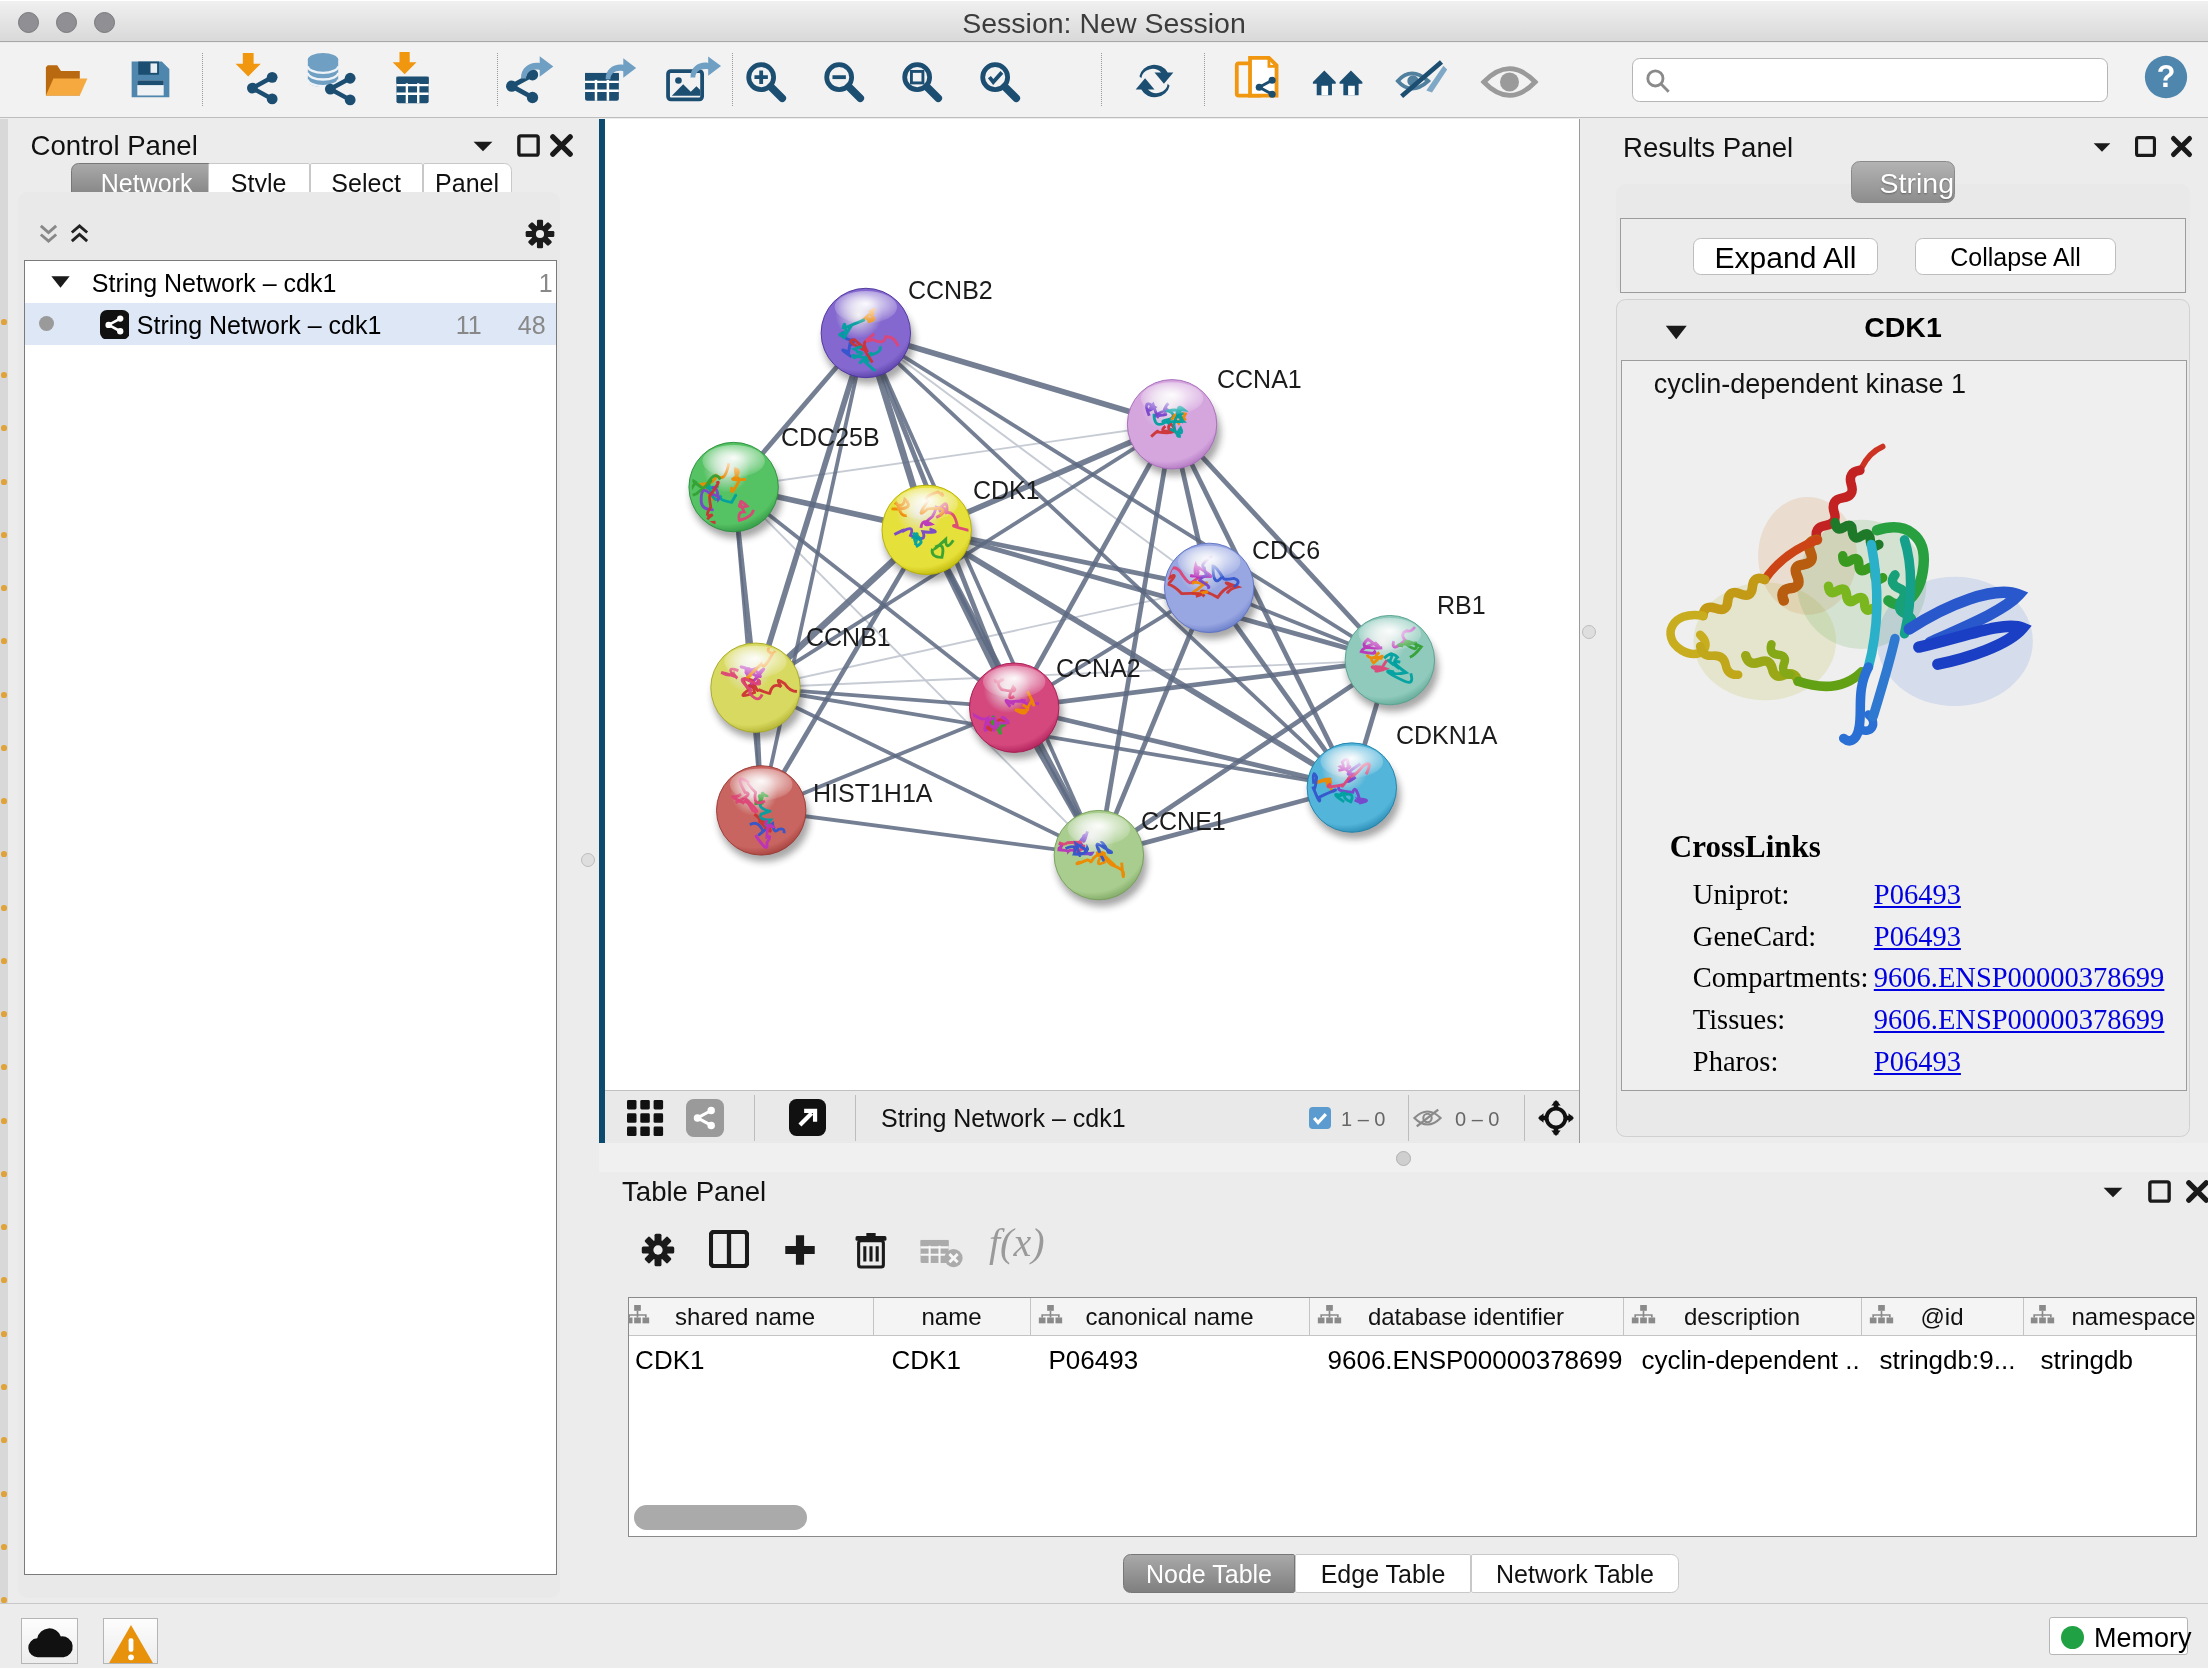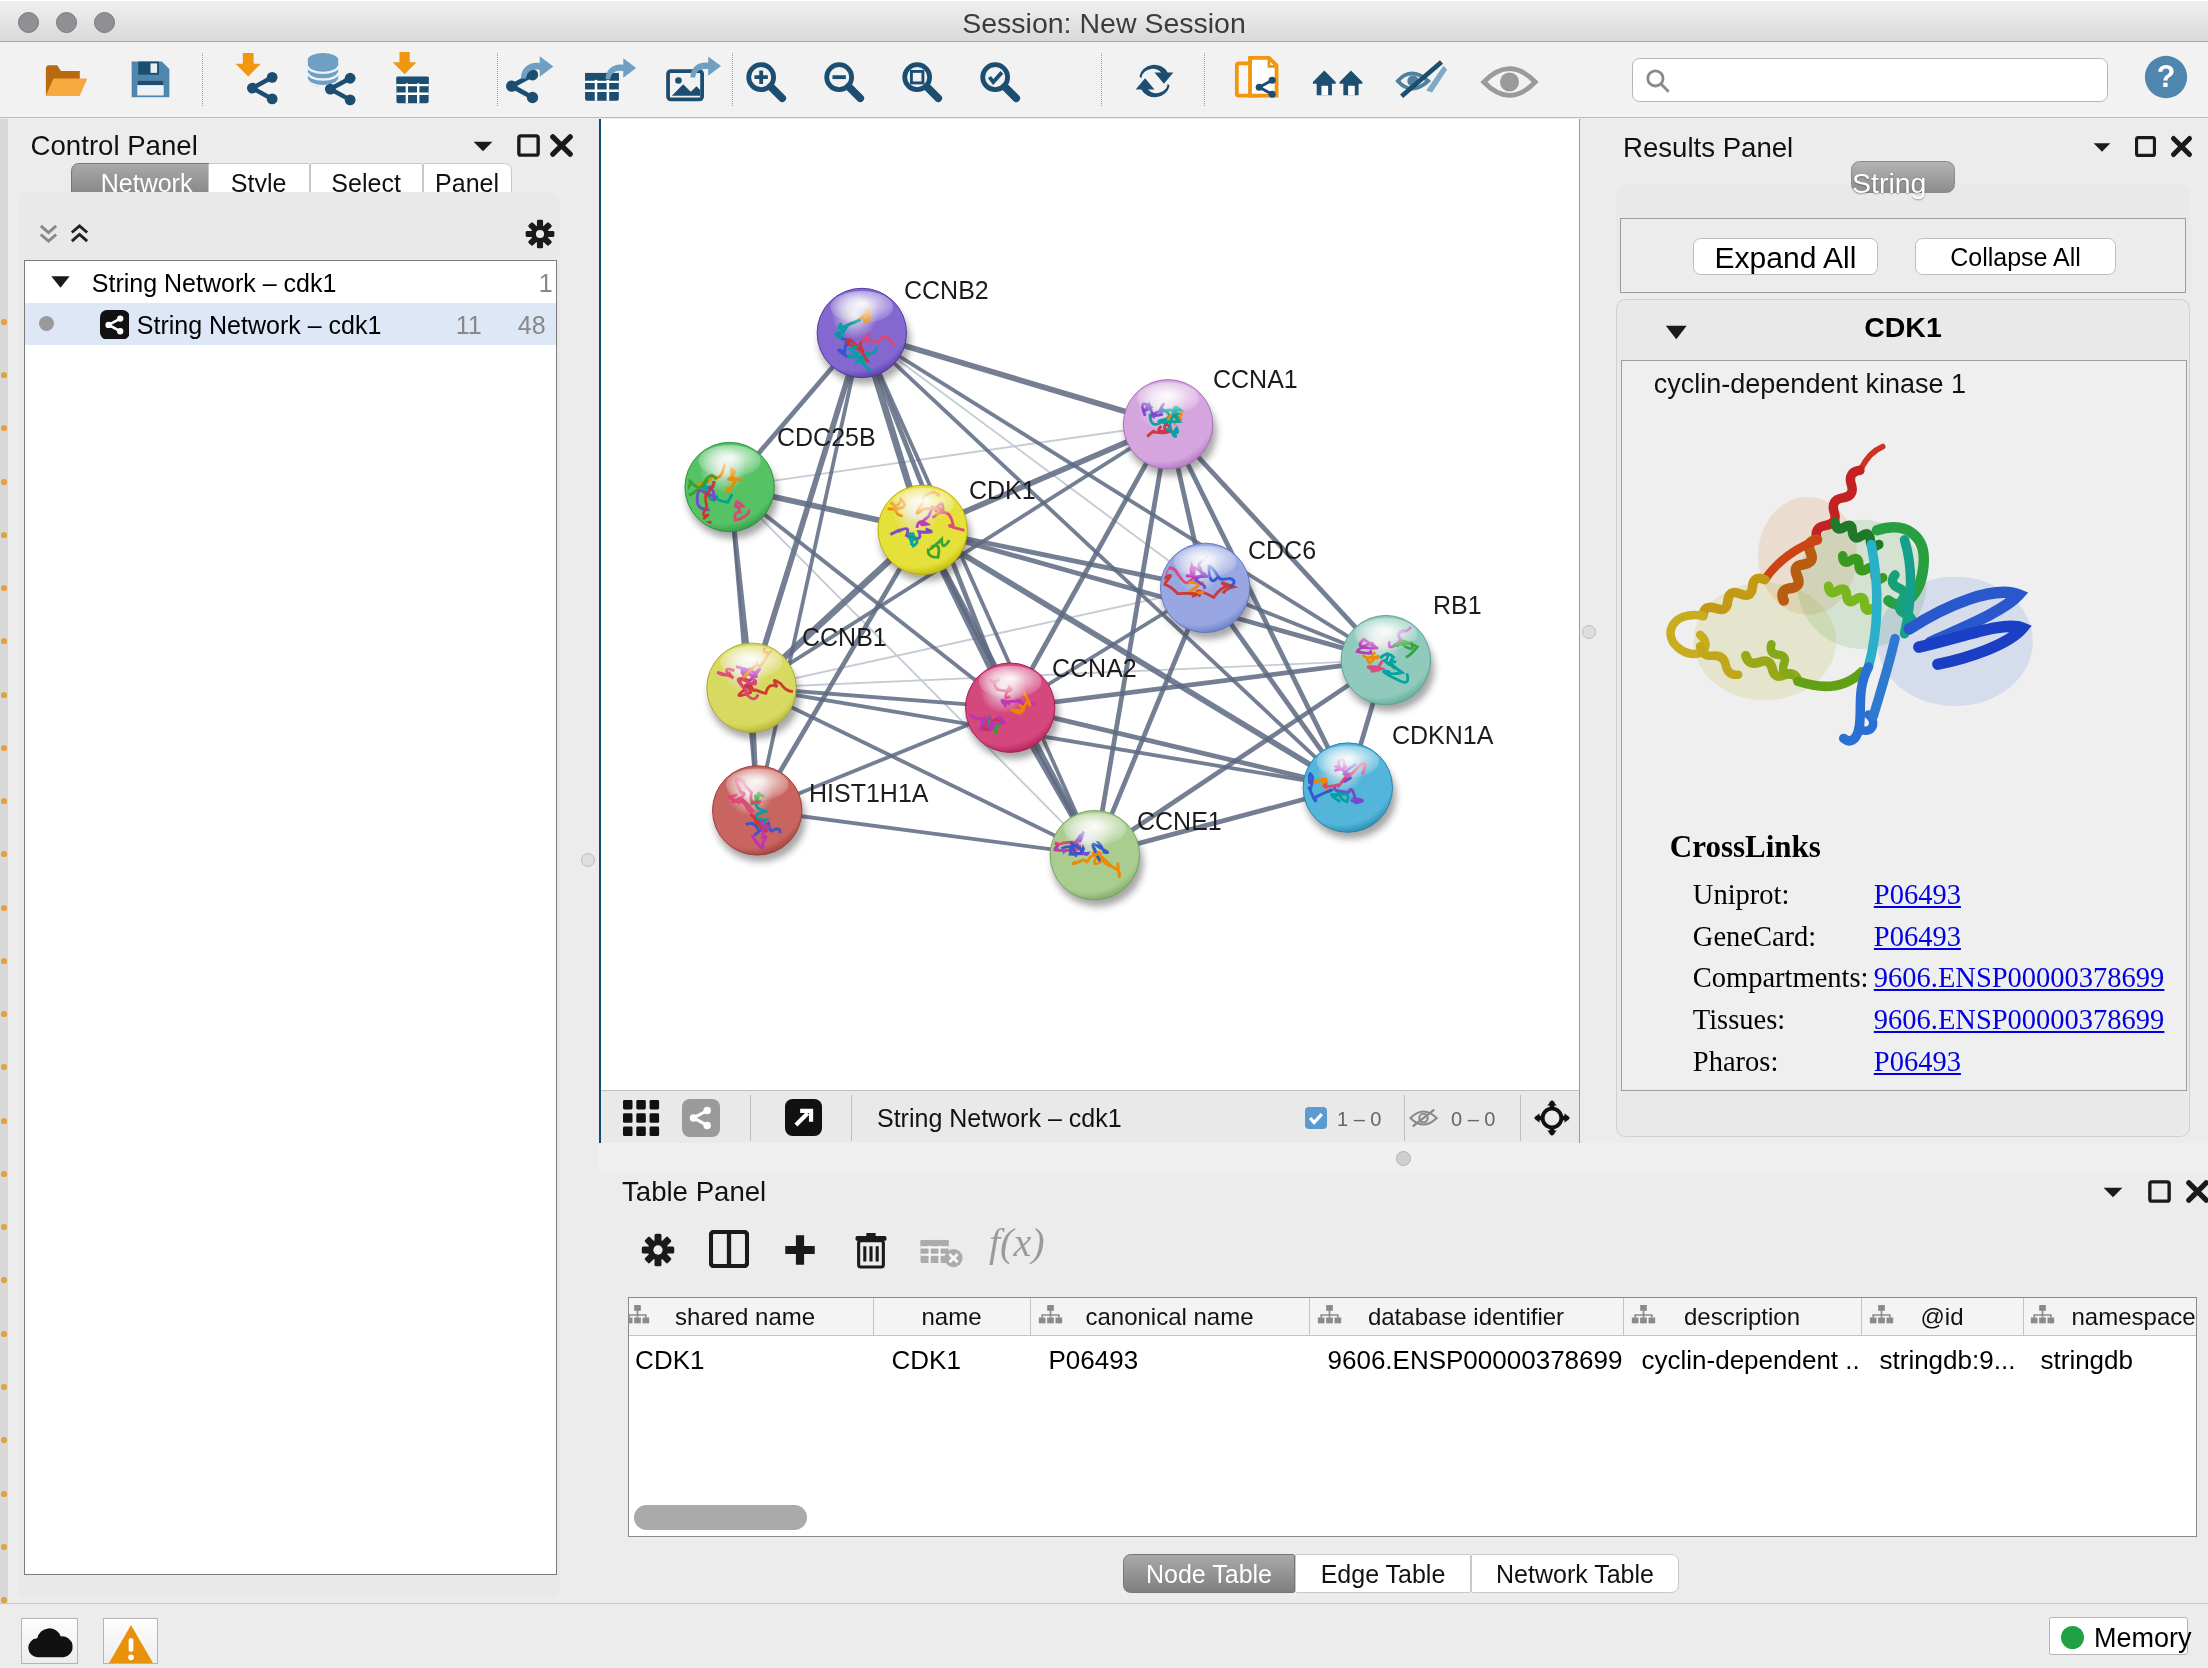--- a/index.html
+++ b/index.html
@@ -262,21 +262,21 @@
                 </g>
               </svg></div>
         <div class="abs" style="left:112px;top:7.6px;font-size:25px">String Network – cdk1</div>
         <div class="abs" style="left:431px;top:7.6px;font-size:25px;color:#888">11</div>
         <div class="abs" style="left:493px;top:7.6px;font-size:25px;color:#888">48</div>
       </div>
     </div>
   </div>
 </div>
 
-<div class="abs" style="left:599px;top:119px;width:981px;height:1024px;background:#fff;border-left:2px solid #0c4a6e;border-right:1px solid #9a9a9a">
+<div class="abs" style="left:599px;top:119px;width:981px;height:1024px;background:#fff;border-left:6px solid #0c4a6e;border-right:1px solid #9a9a9a">
   <svg width="981" height="971" viewBox="630 125 1031 1021" style="position:absolute;left:0;top:0">
     <defs>
           <filter id="blur1" x="-30%" y="-30%" width="160%" height="160%">
             <feGaussianBlur stdDeviation="4"></feGaussianBlur>
           </filter>
 <radialGradient id="hl" cx="50%" cy="40%" r="60%">
             <stop offset="0%" stop-color="#ffffff" stop-opacity="0.95"></stop>
             <stop offset="100%" stop-color="#ffffff" stop-opacity="0.1"></stop>
           </radialGradient>
 <radialGradient id="g0" cx="42%" cy="30%" r="75%">
@@ -637,21 +637,21 @@
         </svg></div>
   <div class="winbtns" style="left:588px;top:15px"><svg width="25" height="25" viewBox="0 0 28 28">
           <path d="M5 5 L23 23 M23 5 L5 23" stroke="#1a1a1a" stroke-width="5.5" stroke-linecap="round"></path>
         </svg></div>
 
   <div class="abs" style="left:35px;top:65px;width:574px;height:110px;background:#e9e9e9;border-radius:9.5px"></div>
   <div class="abs" style="left:39px;top:99px;width:566px;height:75px;border:1.9px solid #9c9c9c;background:#ececec">
     <div class="abs" style="left:72px;top:19px;width:185px;height:37px;background:#fff;border:1px solid #bdbdbd;border-radius:7.6px;text-align:center;font-size:30px;line-height:37px">Expand All</div>
     <div class="abs" style="left:294px;top:19px;width:201px;height:37px;background:#fff;border:1px solid #bdbdbd;border-radius:7.6px;text-align:center;font-size:25px;line-height:37px">Collapse All</div>
   </div>
-  <div class="abs" style="left:270px;top:42px;width:104px;height:32px;background:linear-gradient(#b3b3b3,#8d8d8d);border:1px solid #8a8a8a;border-radius:8.6px;text-align:left;font-size:28.5px;color:#fff;line-height:42px;text-shadow:0 1px 1.9px rgba(0,0,0,0.35)">String</div>
+  <div class="abs" style="left:270px;top:42px;width:104px;height:42px;background:linear-gradient(#b3b3b3,#8d8d8d);border:1px solid #8a8a8a;border-radius:8.6px;text-align:right;font-size:28.5px;color:#fff;line-height:42px;text-shadow:0 1px 1.9px rgba(0,0,0,0.35)">String</div>
 
   <div class="abs" style="left:35px;top:180px;width:574px;height:838px;background:#e9e9e9;border-radius:9.5px;border:1px solid #d0d0d0">
     <svg width="28.5" height="23" viewBox="0 0 30 24" style="position:absolute;left:45px;top:21px">
           <path d="M4 5 L15 19 L26 5 Z" fill="#1a1a1a"></path>
         </svg>
     <div class="abs" style="left:0px;top:11.4px;width:100%;text-align:center;font-size:28.5px;font-weight:bold">CDK1</div>
     <div class="abs" style="left:3.8px;top:60px;width:566px;height:731px;border:1.9px solid #9c9c9c;background:#efefef">
       <div class="abs" style="left:32px;top:7.6px;font-size:27px;color:#111">cyclin-dependent kinase 1</div>
       <div class="abs" style="left:0px;top:0px"><svg width="566" height="731" viewBox="0 0 595 769">
               <ellipse cx="150" cy="295" rx="75" ry="62" fill="#b2b422" opacity="0.16"></ellipse>

